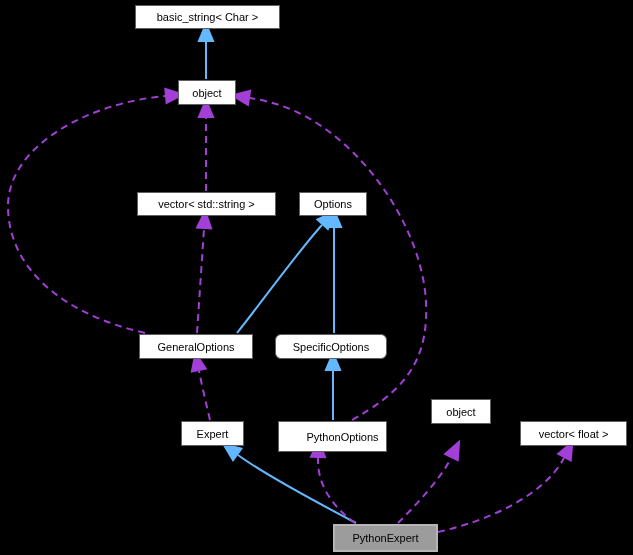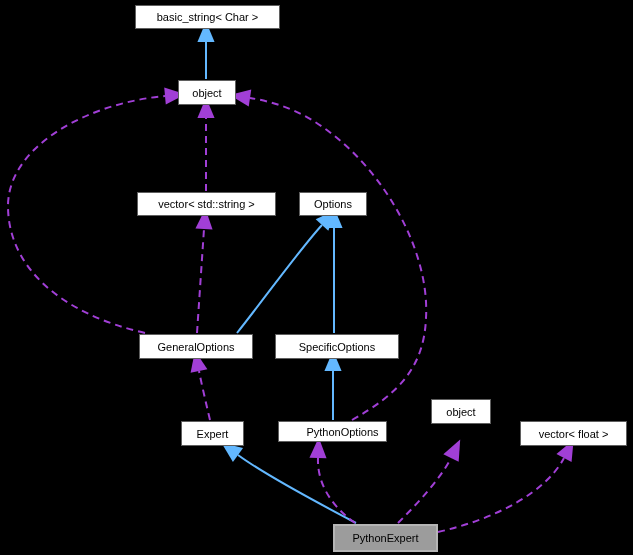--- a/index.html
+++ b/index.html
@@ -77,25 +77,25 @@
   <div class="node" style="left:135px;top:5px;width:145px;height:24px;">basic_string&lt; Char &gt;</div>
 
   <div class="node" style="left:178px;top:80px;width:58px;height:25px;">object</div>
 
   <div class="node" style="left:137px;top:192px;width:139px;height:24px;">vector&lt; std::string &gt;</div>
 
   <div class="node" style="left:299px;top:192px;width:68px;height:24px;">Options</div>
 
   <div class="node" style="left:139px;top:334px;width:114px;height:25px;">GeneralOptions</div>
 
-  <div class="node" style="left:275px;top:334px;width:124px;height:25px;">SpecificOptions</div>
+  <div class="node" style="left:275px;top:334px;width:112px;height:25px;border-radius:6px;">SpecificOptions</div>
 
   <div class="node" style="left:181px;top:421px;width:63px;height:25px;">Expert</div>
 
-  <div class="node" style="left:278px;top:421px;width:109px;height:21px;padding-left:20px;">PythonOptions</div>
+  <div class="node" style="left:278px;top:421px;width:109px;height:31px;padding-left:20px;">PythonOptions</div>
 
   <div class="node" style="left:431px;top:399px;width:60px;height:25px;">object</div>
 
   <div class="node" style="left:520px;top:421px;width:107px;height:25px;text-align:right;">vector&lt; float &gt;</div>
 
   <div class="node node--focus" style="left:333px;top:524px;width:105px;height:28px;">PythonExpert</div>
 
 </div>
 
 </body></html>

